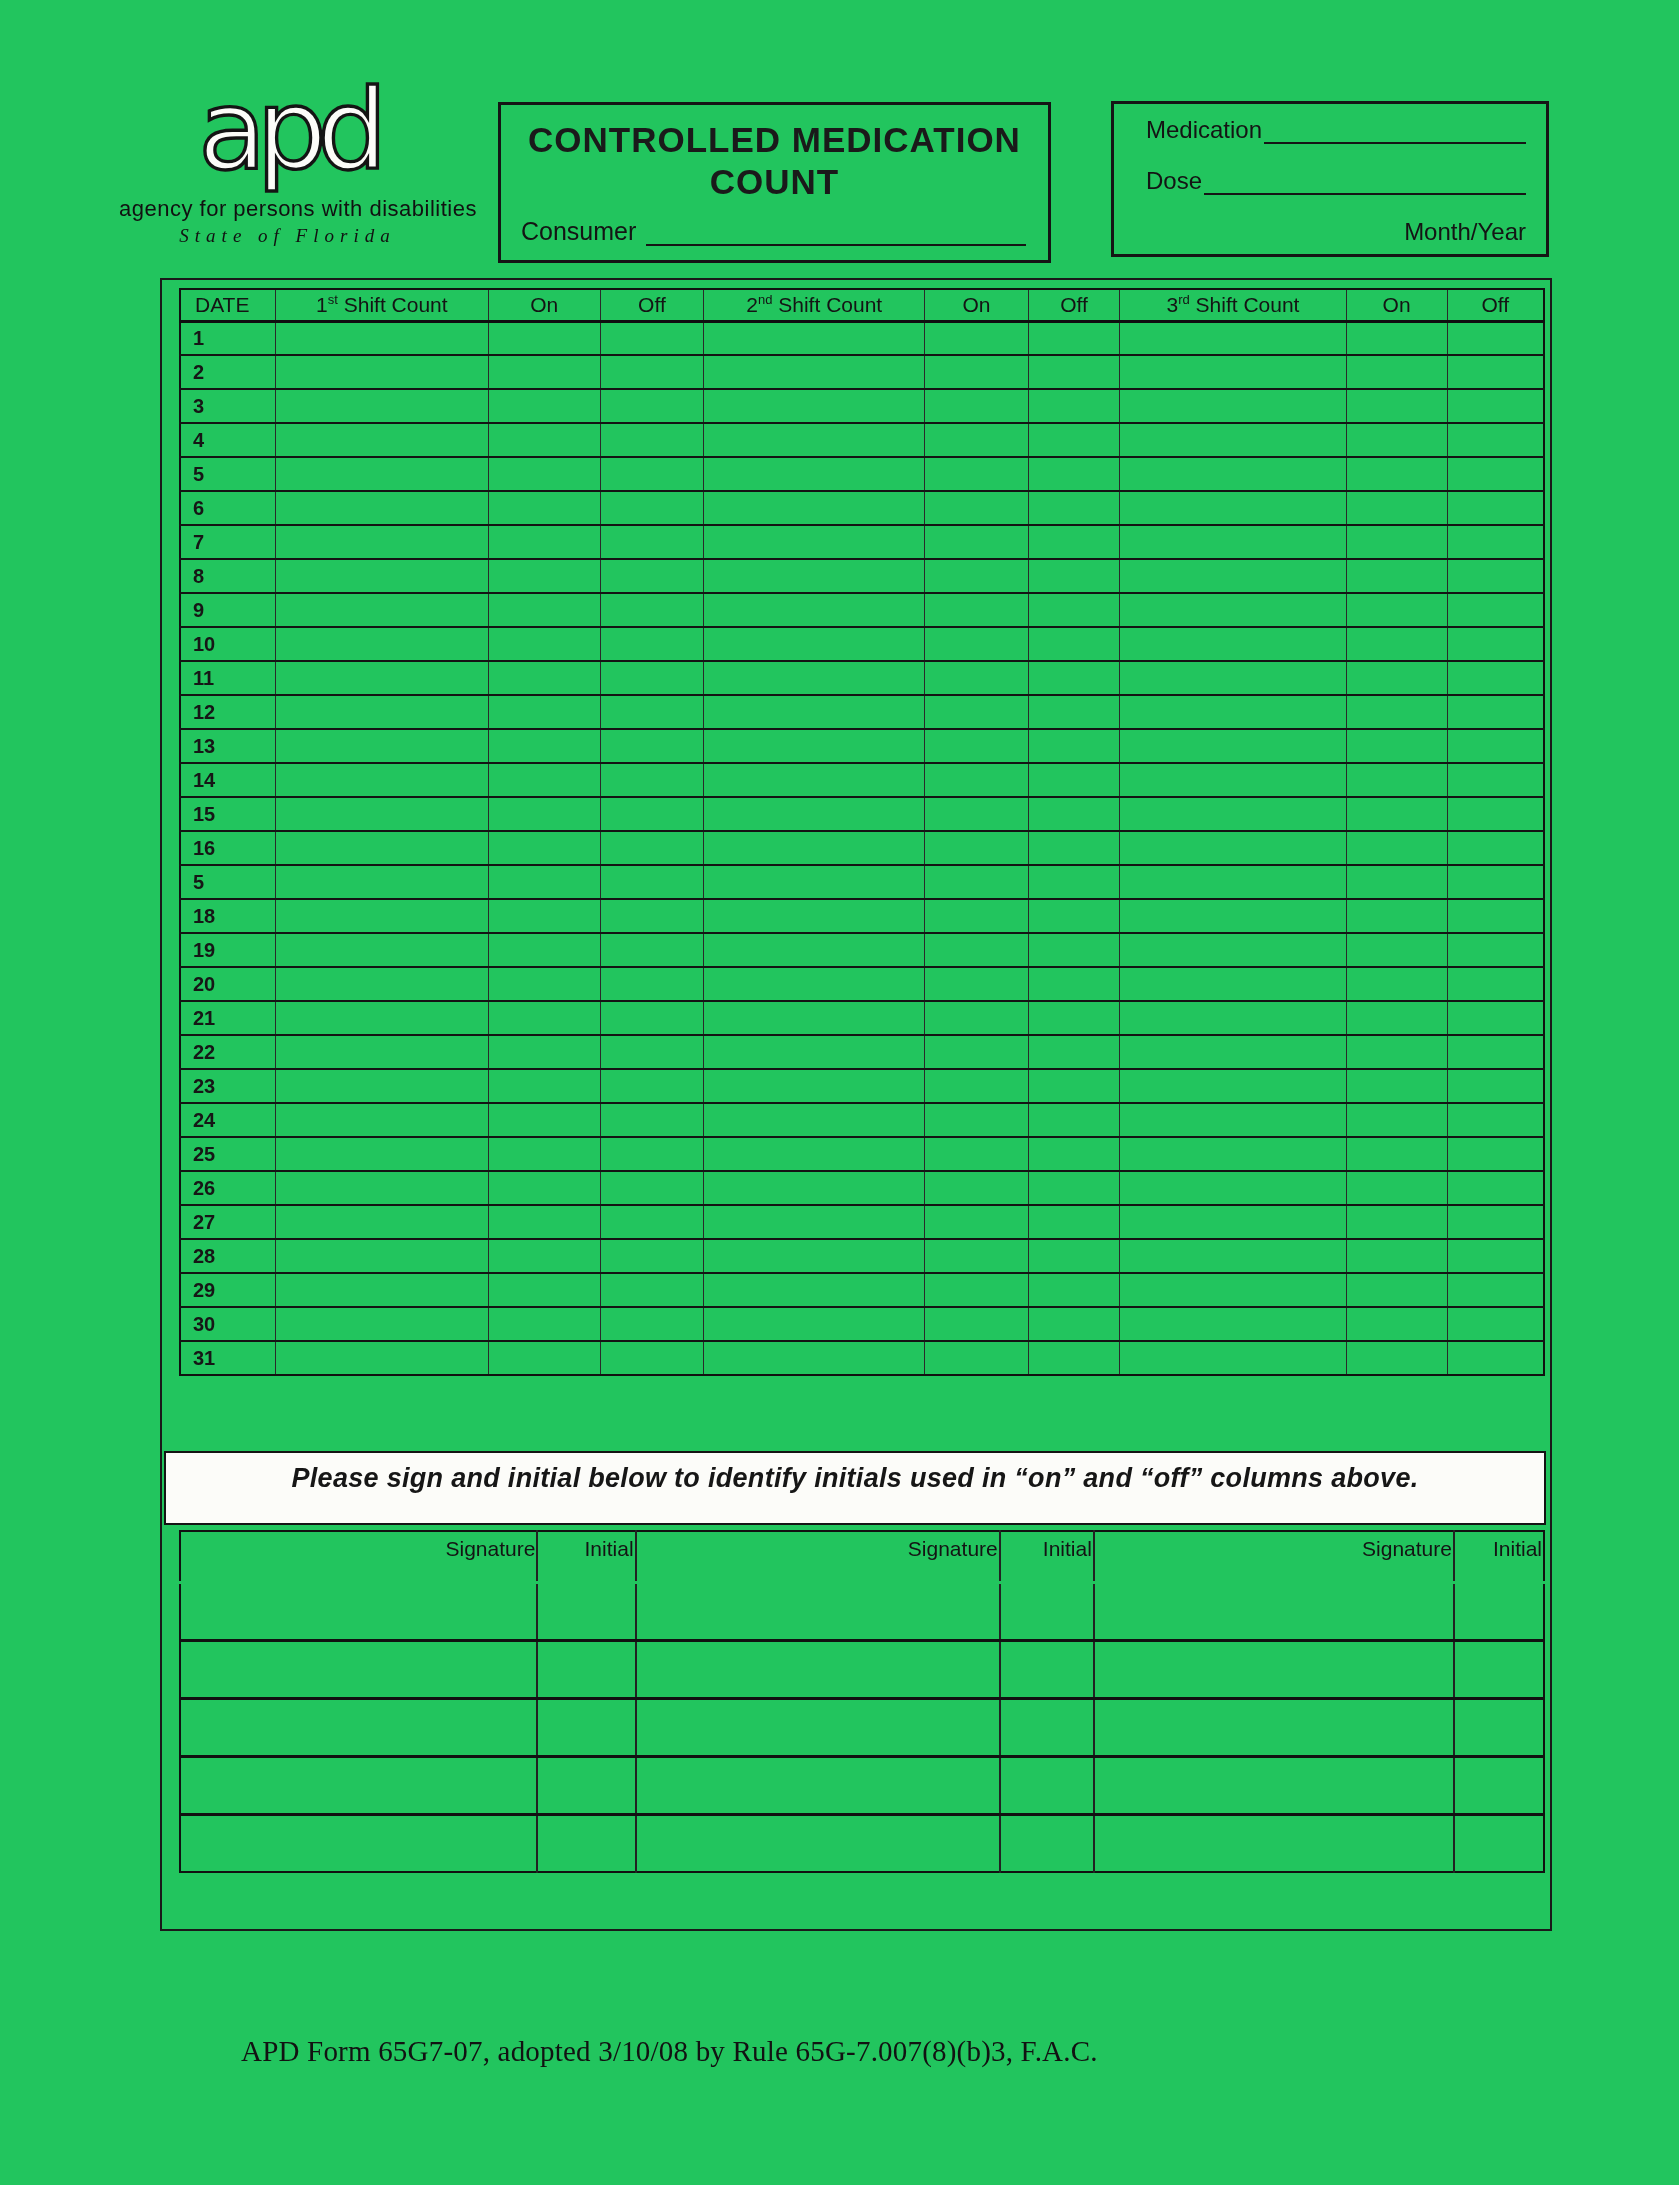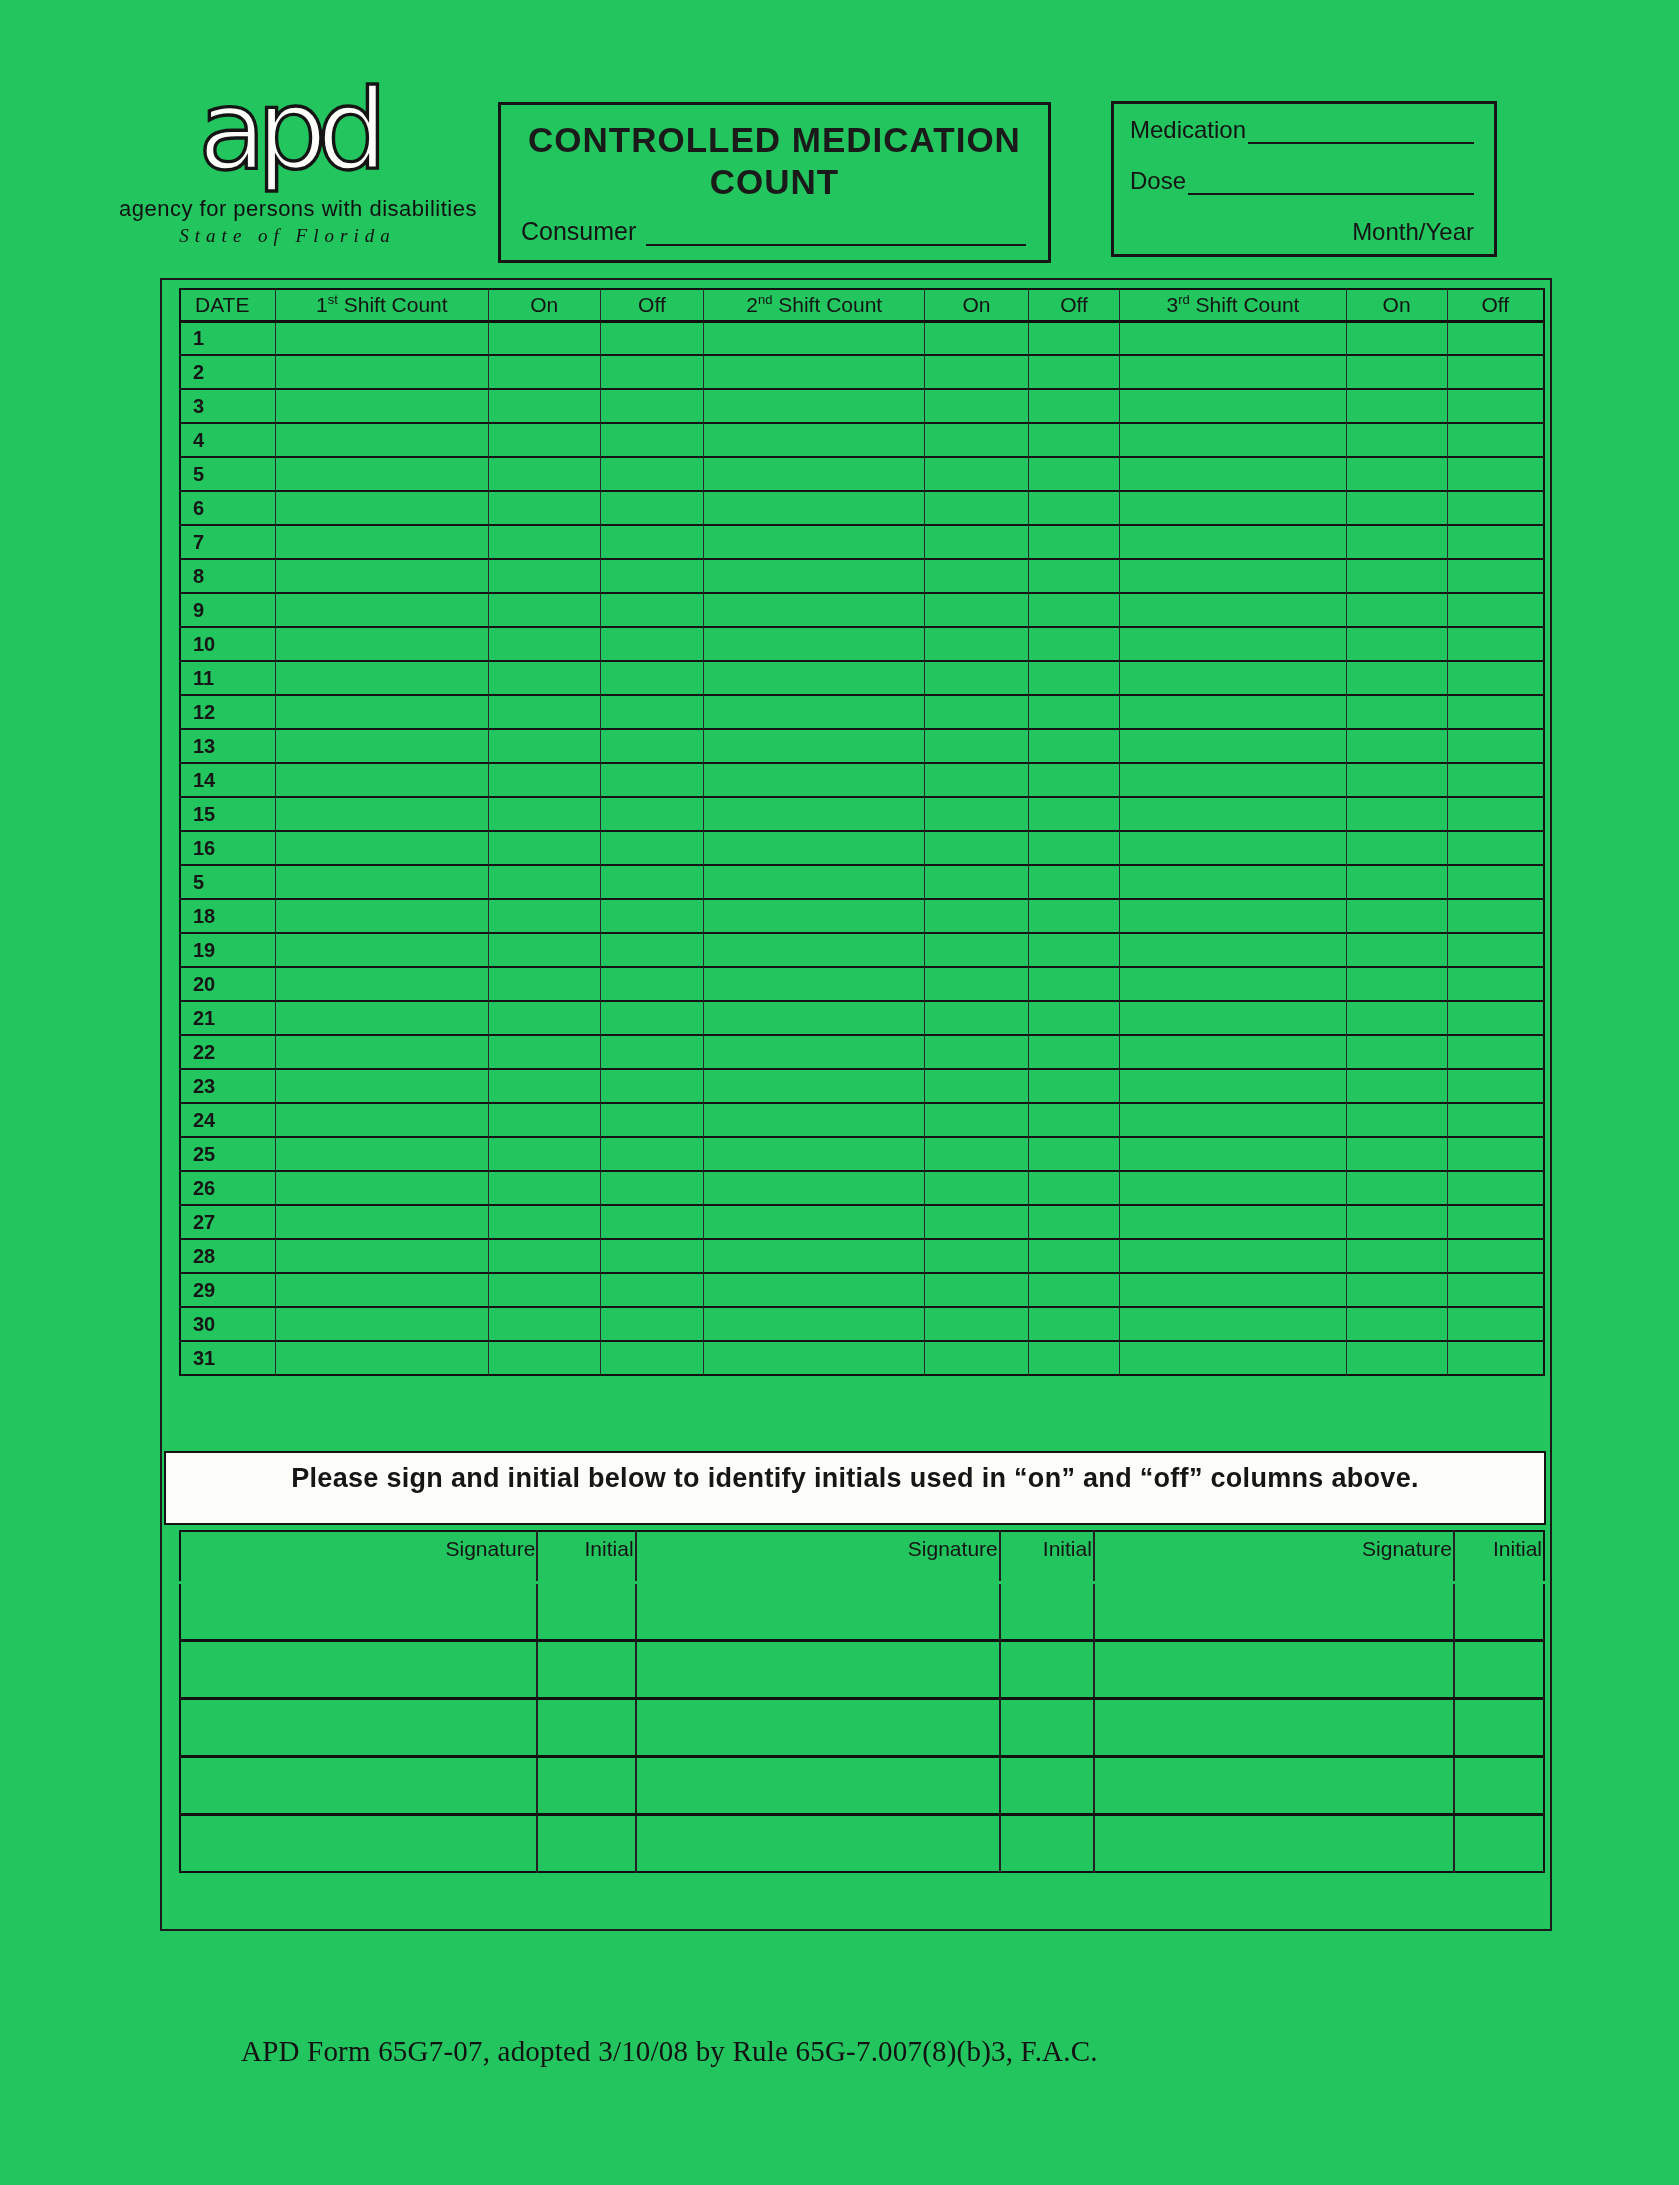--- a/index.html
+++ b/index.html
@@ -19,22 +19,22 @@
 
   .title-box {
     position:absolute; left:498px; top:102px; width:553px; height:161px;
     border:3px solid #151515; padding:14px 18px 12px 18px;
   }
   .form-title { text-align:center; font-weight:bold; font-size:35px; line-height:42px; letter-spacing:1px; color:#1a1a1a; }
   .consumer-row { position:absolute; left:20px; right:22px; bottom:14px; display:flex; align-items:flex-end; font-size:25px; }
   .blank-line { flex:1; border-bottom:2.5px solid #151515; height:26px; margin-left:10px; }
 
   .info-box {
-    position:absolute; left:1111px; top:101px; width:386px; height:156px;
-    border:3px solid #151515; padding:12px 20px 10px 16px;
+    position:absolute; left:1111px; top:101px; width:438px; height:156px;
+    border:3px solid #151515; padding:12px 20px 10px 32px;
   }
   .info-row { display:flex; align-items:flex-end; font-size:24px; margin-bottom:23px; }
   .info-row:last-child { margin-bottom:0;flex-direction:column; }
   .info-row .blank-line { margin-left:2px; height:24px; border-bottom-width:2px; }
 
   
   .outer {
     position:absolute; left:160px; top:278px; width:1392px; height:1653px;
     border:2.5px solid #1a1a1a;
   }
@@ -56,21 +56,21 @@
     height:34px; border-left:1.5px solid #2a2a2a; border-top:2px solid #141414;
     padding:0;
   }
   .med-table td:first-child { border-left:none; }
   .med-table td.date-cell { font-size:20px; font-weight:bold; padding-left:12px; color:#161616; }
 
   .banner {
     position:absolute; left:2px; top:1171px; width:1382px; height:74px;
     border:2.5px solid #141414; background:#fcfcf9;
   }
-  .banner-text { text-align:center; font-size:27px; font-weight:bold; padding-top:10px; color:#161616; letter-spacing:0.3px; }
+  .banner-text { text-align:center; font-size:27px; font-weight:bold; font-style:italic; padding-top:10px; color:#161616; letter-spacing:0.3px; }
 
   .sig-table {
     position:absolute; left:17px; top:1250px; width:1366px;
     border:2px solid #111;
   }
   .sig-table th {
     height:51px; font-size:21px; font-weight:normal; text-align:right; vertical-align:top;
     padding-top:5px; border-left:2px solid #222; border-bottom:3px solid #22c55e;
   }
   .sig-table th:first-child { border-left:none; }

